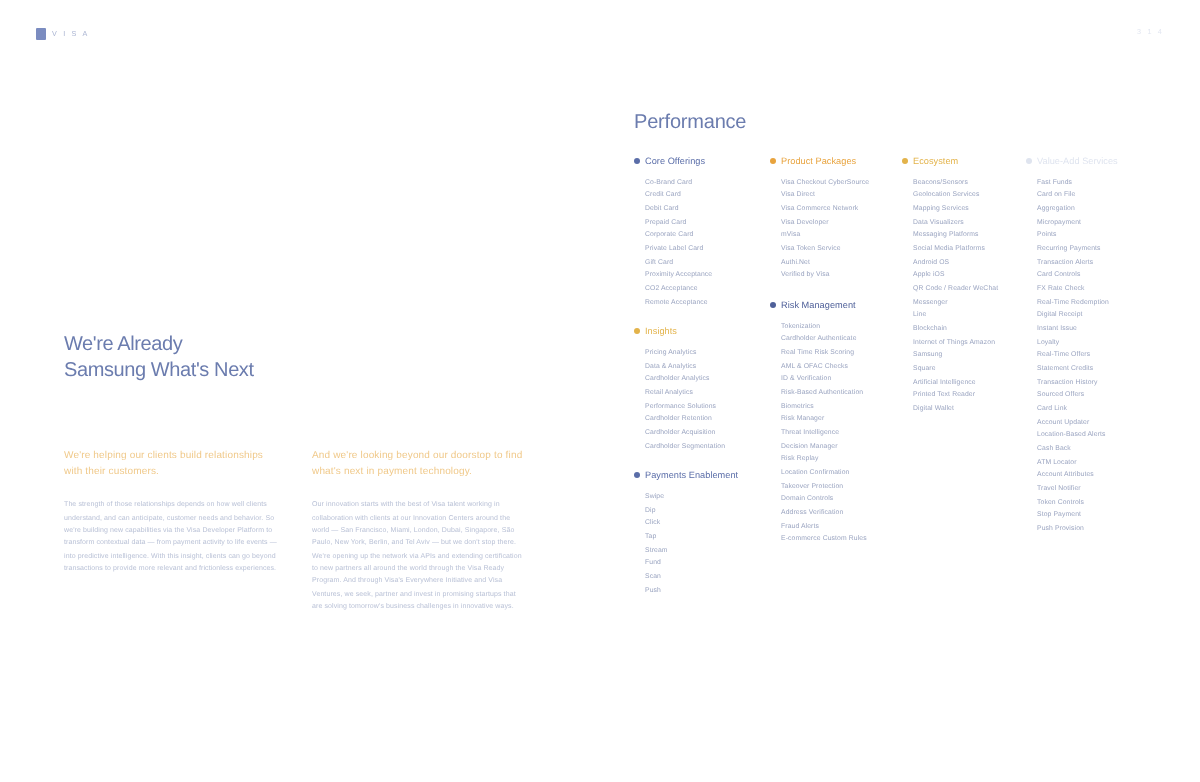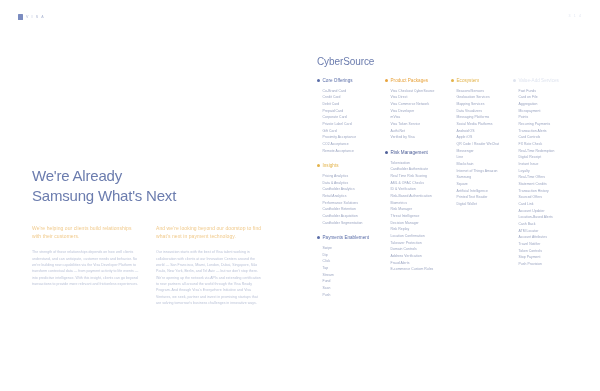--- a/index.html
+++ b/index.html
@@ -21,21 +21,21 @@
     border-radius:0.5px;
   }
   .rh-text { font-size:3.6px; letter-spacing:1.1px; color:#aab4d2; text-transform:uppercase; }
   .rh-text.faint { color:#e2e6f1; }
 
   
   .left-page { position:absolute; left:0; top:0; width:296px; height:391px; }
 
   .headline {
     position:absolute; left:32px; top:166px;
-    font-size:15px; line-height:1.32; font-weight:400;
+    font-size:10px; line-height:1.32; font-weight:400;
     color:#6b7cae; letter-spacing:-0.2px;
   }
   .headline .l2 { display:block; }
 
   .cols { position:absolute; left:32px; top:224px; width:232px; display:flex; gap:16px; }
   .col { width:108px; }
 
   .lede {
     font-size:5px; line-height:1.62; color:#f0c98a;
     letter-spacing:0.08px; margin-bottom:9px;
@@ -121,21 +121,21 @@
       <div class="col">
         <div class="lede">And we're looking beyond our doorstop to find what's next in payment technology.</div>
         <div class="bodytext">
           <p>Our innovation starts with the best of Visa talent working in collaboration with clients at our Innovation Centers around the world — San Francisco, Miami, London, Dubai, Singapore, São Paulo, New York, Berlin, and Tel Aviv — but we don't stop there. We're opening up the network via APIs and extending certification to new partners all around the world through the Visa Ready Program. And through Visa's Everywhere Initiative and Visa Ventures, we seek, partner and invest in promising startups that are solving tomorrow's business challenges in innovative ways.</p>
         </div>
       </div>
     </div>
   </div>
 
   <div class="right-page">
-    <div class="cap-title">CyberSource</div>
+    <div class="cap-title">Performance</div>
 
     <div class="cap-grid">
       <div class="cap-col c1">
           <div class="grp">
             <div class="grp-head a-blue">
               <span class="dot a-blue" style="background: rgb(90, 109, 168);"></span>
               <span>Core Offerings</span>
             </div>
             <div class="items">
               <div class="item">Co-Brand Card</div>

